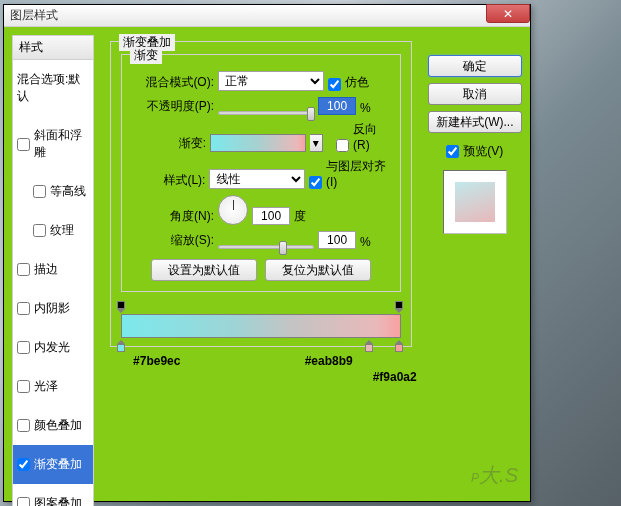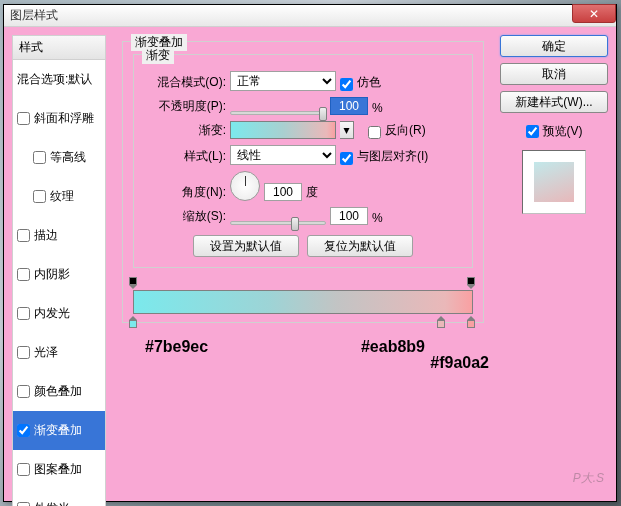--- a/index.html
+++ b/index.html
@@ -1,17 +1,17 @@
 <!DOCTYPE html>
 <html><head>
 <meta charset="utf-8">
 <style>
 * { box-sizing: border-box; margin: 0; padding: 0; font-family: "Microsoft YaHei", SimSun, sans-serif; font-size: 12px; }
 body { background: linear-gradient(135deg, #a8b8c0 0%, #c8d0d8 30%, #7a8a92 60%, #566066 100%); width: 621px; height: 506px; position: relative; overflow: hidden; }
-.dialog { position: absolute; left: 3px; top: 4px; width: 614px; height: 498px; background: #f9a8d4; border: 1px solid #000; box-shadow: 2px 2px 6px rgba(0,0,0,0.3); }
+.dialog { position: absolute; left: 3px; top: 4px; width: 528px; height: 498px; background: #84cc16; border: 1px solid #000; box-shadow: 2px 2px 6px rgba(0,0,0,0.3); }
 .titlebar { height: 22px; background: linear-gradient(#fff, #e8e8e8); border-bottom: 1px solid #d0d0d0; display: flex; align-items: center; padding-left: 6px; position: relative; }
 .titlebar .title { color: #333; }
 .close-btn { position: absolute; right: 0; top: -1px; width: 44px; height: 19px; background: linear-gradient(#e07070, #c84040); color: #fff; display: flex; align-items: center; justify-content: center; font-size: 11px; border: 1px solid #a03030; border-radius: 0 0 3px 3px; cursor: pointer; }
 .content { display: flex; height: calc(100% - 22px); padding: 8px; gap: 16px; }
 .left-col { width: 94px; }
 .styles-group { border: 1px solid #d0d0d0; }
 .styles-header { background: linear-gradient(#f8f8f8, #e4e4e4); border-bottom: 1px solid #d0d0d0; padding: 3px 6px; }
 .style-list { background: #fff; }
 .style-item { display: flex; align-items: center; padding: 11px 4px; gap: 4px; cursor: pointer; }
 .style-item.selected { background: #3875d7; color: #fff; }
@@ -35,29 +35,29 @@
 .btn-row { display: flex; gap: 8px; justify-content: center; margin-top: 10px; }
 .btn { height: 22px; padding: 0 16px; background: linear-gradient(#fcfcfc, #e4e4e4); border: 1px solid #a0a0a0; border-radius: 3px; cursor: pointer; display: inline-flex; align-items: center; }
 .big-grad { position: relative; margin-top: 22px; }
 .grad-bar { height: 24px; background: linear-gradient(to right, #7be9ec 0%, #9dd4d6 40%, #c2c4c4 60%, #eab8b9 92%, #f9a0a2 100%); border: 1px solid #808080; }
 .stop-top { position: absolute; top: -13px; width: 10px; height: 12px; }
 .stop-top .sq { width: 8px; height: 8px; background: #000; border: 1px solid #808080; }
 .stop-top .tri { width: 0; height: 0; border-left: 4px solid transparent; border-right: 4px solid transparent; border-top: 4px solid #808080; margin-left: 0; }
 .stop-bot { position: absolute; bottom: -14px; width: 10px; }
 .stop-bot .tri { width: 0; height: 0; border-left: 4px solid transparent; border-right: 4px solid transparent; border-bottom: 4px solid #808080; }
 .stop-bot .sq { width: 8px; height: 8px; border: 1px solid #808080; }
-.hex-label { position: absolute; font-size: 16px; font-weight: bold; margin-top: 8px; }
+.hex-label { position: absolute; font-size: 12px; font-weight: bold; }
 .right-col { width: 108px; display: flex; flex-direction: column; gap: 6px; align-items: stretch; }
 .action-btn { height: 22px; background: linear-gradient(#fcfcfc, #e4e4e4); border: 1px solid #888; border-radius: 3px; cursor: pointer; display: flex; align-items: center; justify-content: center; }
-.action-btn.primary { border: 1px solid #3875d7; box-shadow: 0 0 2px #6fa8ff; }
+.action-btn.primary { border: 1px solid #3875d7; box-shadow: 0 0 2px #6fa8ff; margin-top: 20px; }
 .preview-row { display: flex; align-items: center; gap: 4px; margin-top: 4px; justify-content: center; }
 .preview-box { width: 64px; height: 64px; background: #fff; border: 1px inset #c0c0c0; margin: 4px auto 0; display: flex; align-items: center; justify-content: center; }
 .preview-swatch { width: 40px; height: 40px; background: linear-gradient(160deg, #c2e8ea, #e8b8ba); }
 .watermark { position: absolute; right: 12px; bottom: 8px; font-size: 44px; font-family: "Brush Script MT", cursive; color: rgba(80,80,80,0.35); font-style: italic; pointer-events: none; }
-.watermark small { font-size: 12px; }
+.watermark small { font-size: 20px; }
 </style>
 </head>
 <body>
 
 <div class="dialog">
   <div class="titlebar">
     <span class="title">图层样式</span>
     <div class="close-btn">
         <span>✕</span>
       </div>

